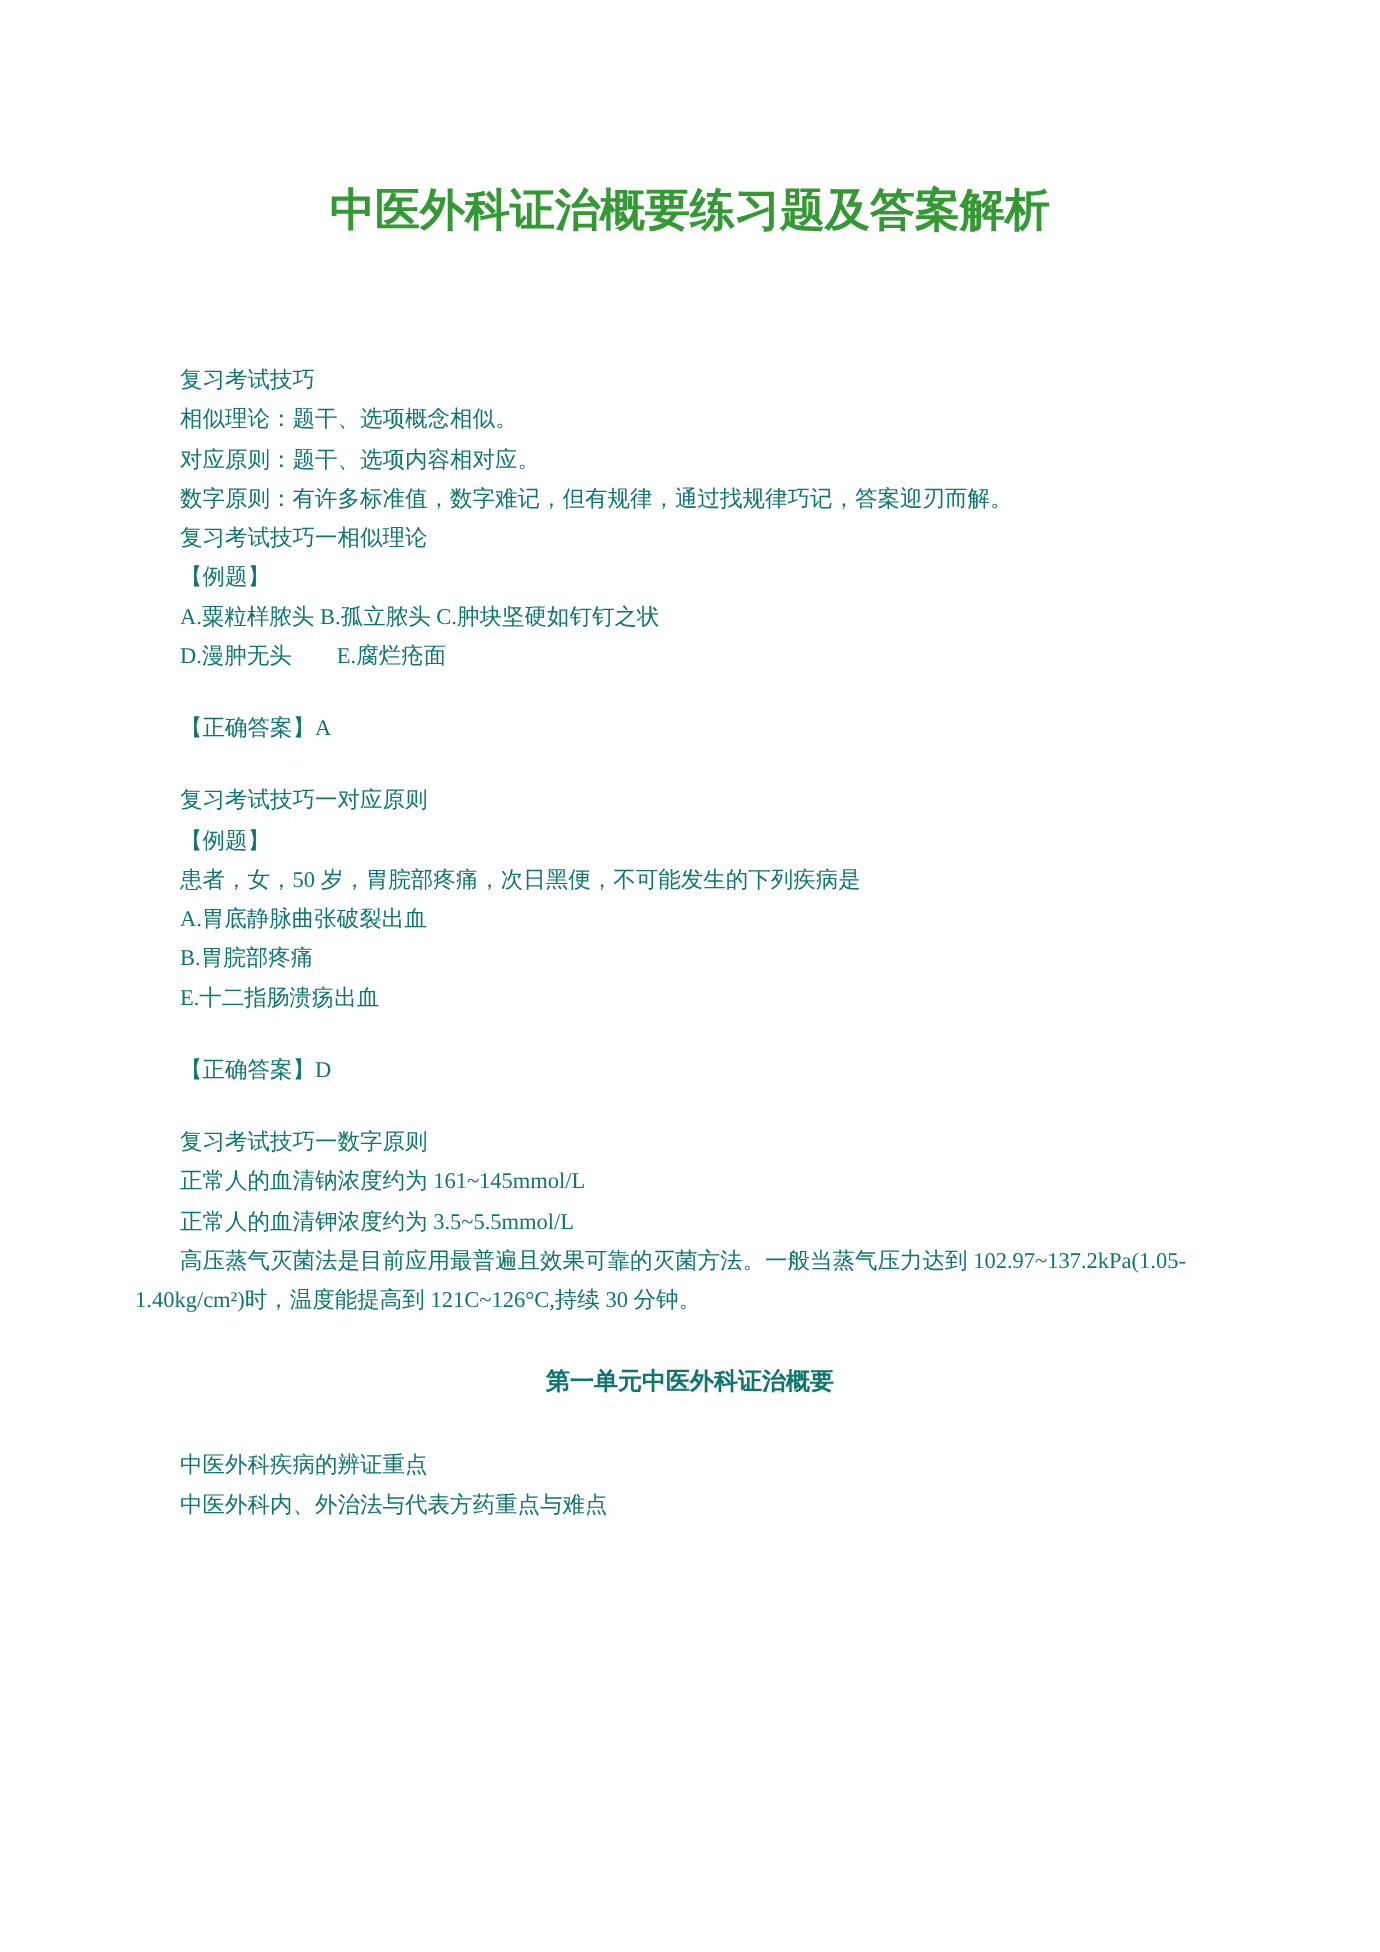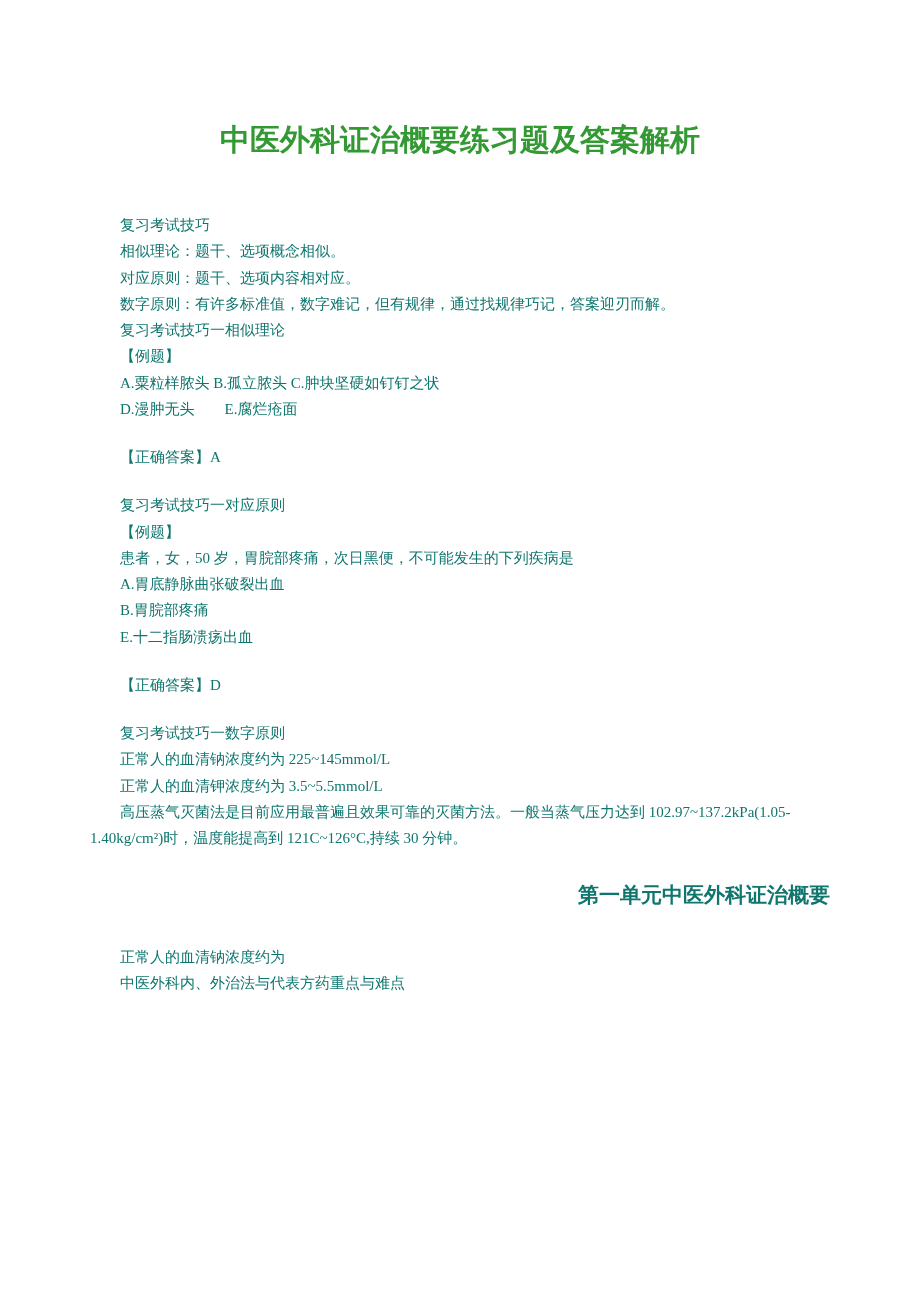--- a/index.html
+++ b/index.html
@@ -12,35 +12,35 @@
   .page {
     padding: 120px 90px 80px 90px;
     box-sizing: border-box;
   }
   .title {
     text-align: center;
     font-size: 30px;
     font-weight: bold;
     color: #339933;
     font-family: "SimHei", "黑体", sans-serif;
-    margin-bottom: 51px;
+    margin-bottom: 80px;
   }
   .body-text {
     font-size: 15px;
     color: #0f766e;
     line-height: 1.75;
   }
   .indent {
     text-indent: 2em;
   }
   .section-heading {
-    text-align: right;
-    font-size: 21px;
+    text-align: center;
+    font-size: 16px;
     font-weight: bold;
-    font-family: Liberation Mono, monospace;
+    font-family: Liberation Serif, serif;
     margin-top: 28px;
     margin-bottom: 28px;
   }
   .gap {
     height: 22px;
   }
 </style>
 </head>
 <body>
 
@@ -71,23 +71,23 @@
     <div class="indent">B.胃脘部疼痛</div>
     <div class="indent">E.十二指肠溃疡出血</div>
 
     <div class="gap"></div>
 
     <div class="indent">【正确答案】D</div>
 
     <div class="gap"></div>
 
     <div class="indent">复习考试技巧一数字原则</div>
-    <div class="indent">正常人的血清钠浓度约为 225~145mmol/L</div>
+    <div class="indent">正常人的血清钠浓度约为 161~145mmol/L</div>
     <div class="indent">正常人的血清钾浓度约为 3.5~5.5mmol/L</div>
     <div class="indent">高压蒸气灭菌法是目前应用最普遍且效果可靠的灭菌方法。一般当蒸气压力达到 102.97~137.2kPa(1.05-1.40kg/cm²)时，温度能提高到 121C~126°C,持续 30 分钟。</div>
 
     <div class="section-heading">第一单元中医外科证治概要</div>
 
-    <div class="indent">正常人的血清钠浓度约为</div>
+    <div class="indent">中医外科疾病的辨证重点</div>
     <div class="indent">中医外科内、外治法与代表方药重点与难点</div>
   </div>
 
 </div>
 
 </body></html>

